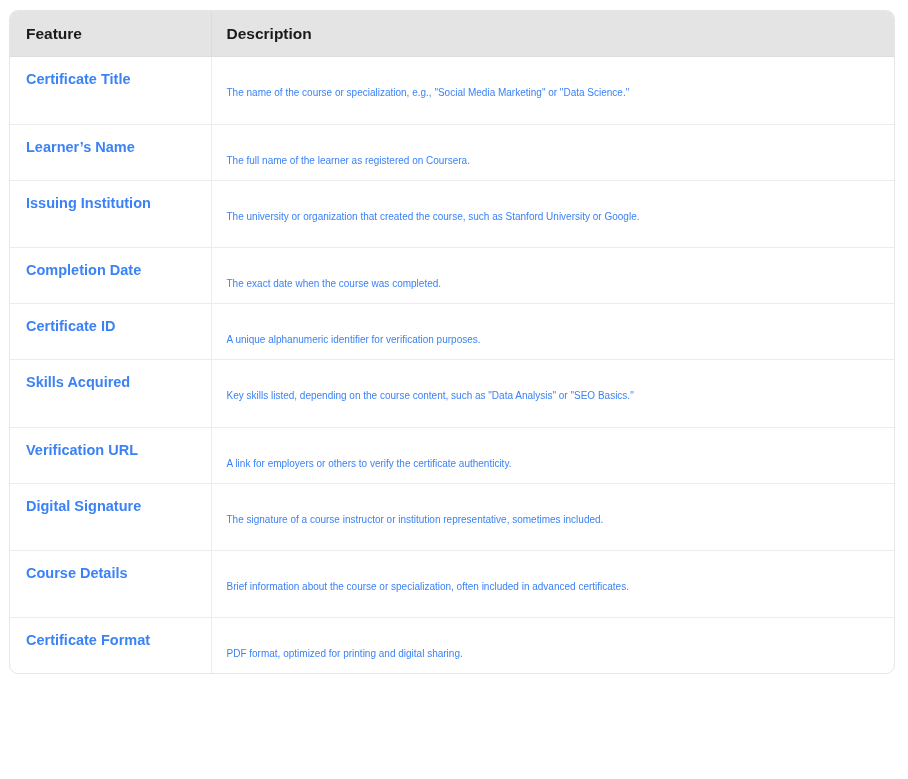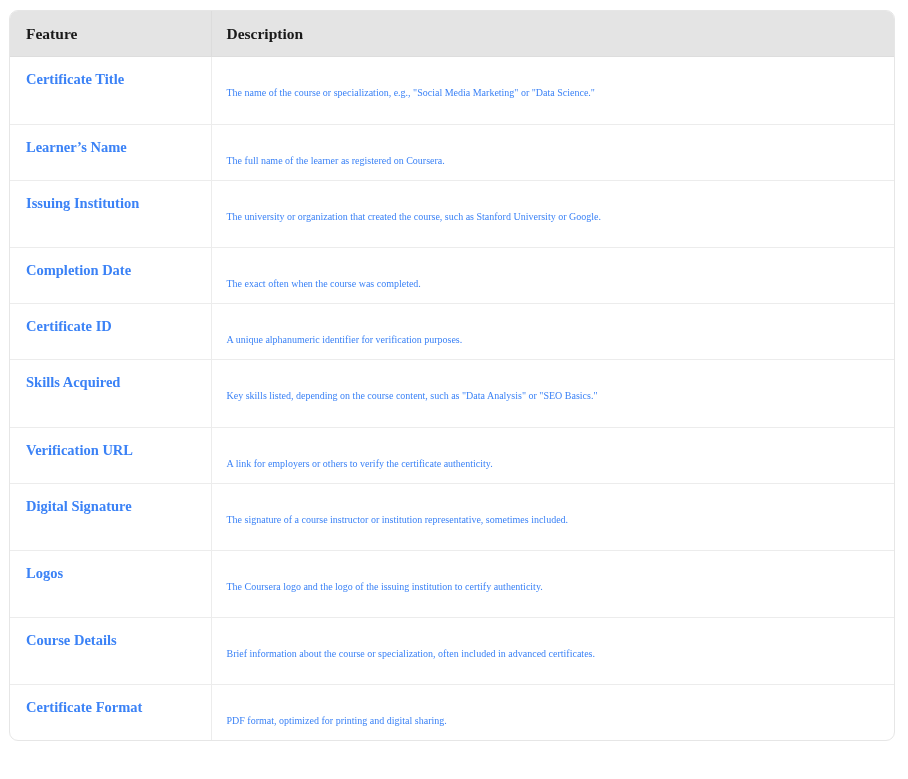--- a/index.html
+++ b/index.html
@@ -1,15 +1,15 @@
 <!DOCTYPE html>
 <html><head>
 <meta charset="utf-8">
 <style>
-  * { box-sizing: border-box; font-family: Liberation Serif, serif; }
+  * { box-sizing: border-box; }
   html, body {
     margin: 0;
     padding: 0;
     width: 908px;
     height: 779px;
     background: #ffffff;
     font-family: "Liberation Sans", sans-serif;
   }
 
   #table-wrap {
@@ -96,43 +96,39 @@
         <tr>
           <td class="feature-cell">Learner’s Name</td>
           <td class="desc-cell">The full name of the learner as registered on Coursera.</td>
         </tr>
         <tr class="tall">
           <td class="feature-cell">Issuing Institution</td>
           <td class="desc-cell">The university or organization that created the course, such as Stanford University or Google.</td>
         </tr>
         <tr>
           <td class="feature-cell">Completion Date</td>
-          <td class="desc-cell">The exact often when the course was completed.</td>
+          <td class="desc-cell">The exact date when the course was completed.</td>
         </tr>
         <tr>
           <td class="feature-cell">Certificate ID</td>
           <td class="desc-cell">A unique alphanumeric identifier for verification purposes.</td>
         </tr>
         <tr class="tall">
           <td class="feature-cell">Skills Acquired</td>
           <td class="desc-cell">Key skills listed, depending on the course content, such as "Data Analysis" or "SEO Basics."</td>
         </tr>
         <tr>
           <td class="feature-cell">Verification URL</td>
           <td class="desc-cell">A link for employers or others to verify the certificate authenticity.</td>
         </tr>
         <tr class="tall">
           <td class="feature-cell">Digital Signature</td>
           <td class="desc-cell">The signature of a course instructor or institution representative, sometimes included.</td>
         </tr>
         <tr class="tall">
-          <td class="feature-cell">Logos</td>
-          <td class="desc-cell">The Coursera logo and the logo of the issuing institution to certify authenticity.</td>
-        </tr>
-        <tr class="tall">
           <td class="feature-cell">Course Details</td>
           <td class="desc-cell">Brief information about the course or specialization, often included in advanced certificates.</td>
         </tr>
         <tr>
           <td class="feature-cell">Certificate Format</td>
           <td class="desc-cell">PDF format, optimized for printing and digital sharing.</td>
         </tr>
       </tbody>
   </table>
 </div>

